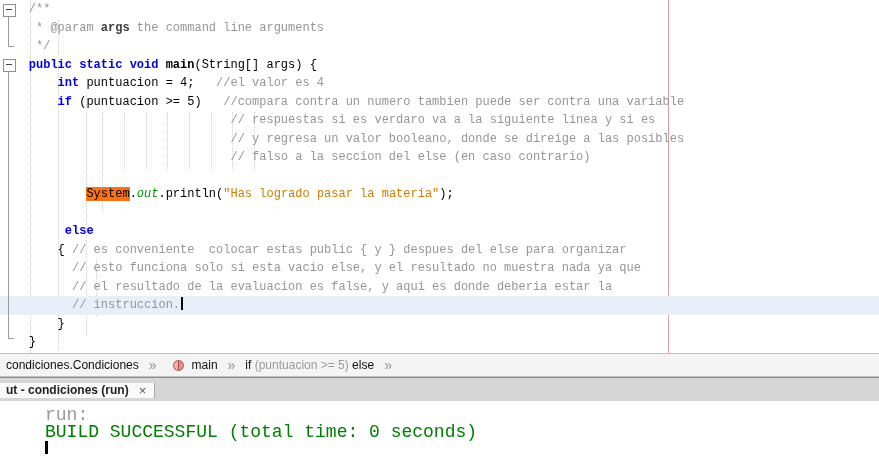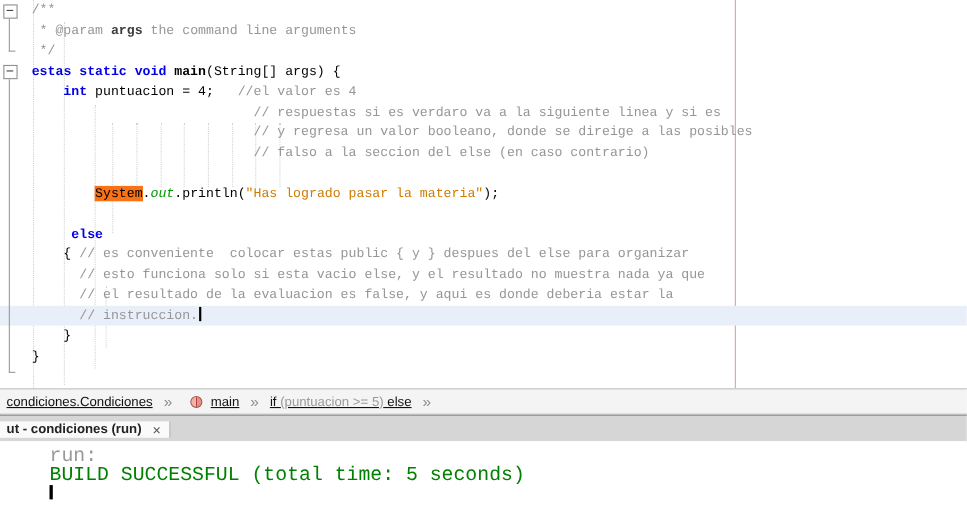--- a/index.html
+++ b/index.html
@@ -32,21 +32,21 @@
   
   .guide{position:absolute;width:0;border-left:1px dotted #d2d2d2;}
 
   
   .margin-line{position:absolute;left:668px;top:0;width:1px;height:353px;background:#e0a0a0;}
 
   
   .breadcrumb{position:absolute;left:0;top:353px;width:879px;height:22px;background:#f4f4f4;
               border-top:1px solid #c0c0c0;border-bottom:1px solid #c0c0c0;
               display:flex;align-items:center;font-size:12px;color:#111;padding-left:2px;box-sizing:content-box;}
-  .crumb{padding:0 4px;white-space:pre;text-decoration:underline;}
+  .crumb{padding:0 4px;white-space:pre;}
   .crumb .dim{color:#9a9a9a;}
   .sep{color:#8f8f8f;font-size:14px;padding:0 6px;line-height:1;}
   .m-icon{display:inline-block;width:11px;height:11px;border-radius:50%;margin:0 4px 0 10px;
           background:linear-gradient(90deg,#f0b3ab 44%,#b5453d 44%,#b5453d 56%,#e49189 56%);
           border:1px solid #a8514a;box-sizing:border-box;}
 
   
   .tabbar{position:absolute;left:0;top:377px;width:879px;height:24px;background:#d6d6d6;
           border-top:1px solid #8f8f8f;display:flex;align-items:center;}
   .tab{background:#fafafa;border-right:1px solid #a8a8a8;display:flex;align-items:center;
@@ -85,22 +85,23 @@
     <div class="guide" style="left:232px;top:112px;height:58px"></div>
     <div class="guide" style="left:254px;top:112px;height:58px"></div>
     <div class="guide" style="left:96px;top:260px;height:56px"></div>
 
     <div class="margin-line"></div>
 
     <div class="code">
         <div class="line"><span class="cm">    /**</span></div>
         <div class="line"><span class="cm">     * @param </span><span class="jdb">args</span><span class="cm"> the command line arguments</span></div>
         <div class="line"><span class="cm">     */</span></div>
-        <div class="line"><span class="pl">    </span><span class="kw">estas static void </span><span class="md">main</span><span class="pl">(String[] args) {</span></div>
+        <div class="line"><span class="pl">    </span><span class="kw">public static void </span><span class="md">main</span><span class="pl">(String[] args) {</span></div>
         <div class="line"><span class="pl">        </span><span class="kw">int</span><span class="pl"> puntuacion = 4;   </span><span class="cm">//el valor es 4</span></div>
+        <div class="line"><span class="pl">        </span><span class="kw">if</span><span class="pl"> (puntuacion &gt;= 5)   </span><span class="cm">//compara contra un numero tambien puede ser contra una variable</span></div>
         <div class="line"><span class="cm">                                // respuestas si es verdaro va a la siguiente linea y si es</span></div>
         <div class="line"><span class="cm">                                // y regresa un valor booleano, donde se direige a las posibles</span></div>
         <div class="line"><span class="cm">                                // falso a la seccion del else (en caso contrario)</span></div>
         <div class="line"></div>
         <div class="line"><span class="pl">            </span><span class="hl">System</span><span class="pl">.</span><span class="fld">out</span><span class="pl">.println(</span><span class="str">"Has logrado pasar la materia"</span><span class="pl">);</span></div>
         <div class="line"></div>
         <div class="line"><span class="pl">         </span><span class="kw">else</span></div>
         <div class="line"><span class="pl">        { </span><span class="cm">// es conveniente  colocar estas public { y } despues del else para organizar</span></div>
         <div class="line"><span class="pl">          </span><span class="cm">// esto funciona solo si esta vacio else, y el resultado no muestra nada ya que</span></div>
         <div class="line"><span class="pl">          </span><span class="cm">// el resultado de la evaluacion es false, y aqui es donde deberia estar la</span></div>
@@ -123,18 +124,18 @@
   <div class="tabbar">
     <div class="tab">
       <span>ut - condiciones (run)</span>
       <span class="x">×</span>
     </div>
   </div>
 
   <div class="output">
     <div>
         <div class="out-plain">run:</div>
-        <div class="out-success">BUILD SUCCESSFUL (total time: 5 seconds)</div>
+        <div class="out-success">BUILD SUCCESSFUL (total time: 0 seconds)</div>
       </div>
     <div><span class="out-caret"></span></div>
   </div>
 
 </div>
 
 </body></html>

